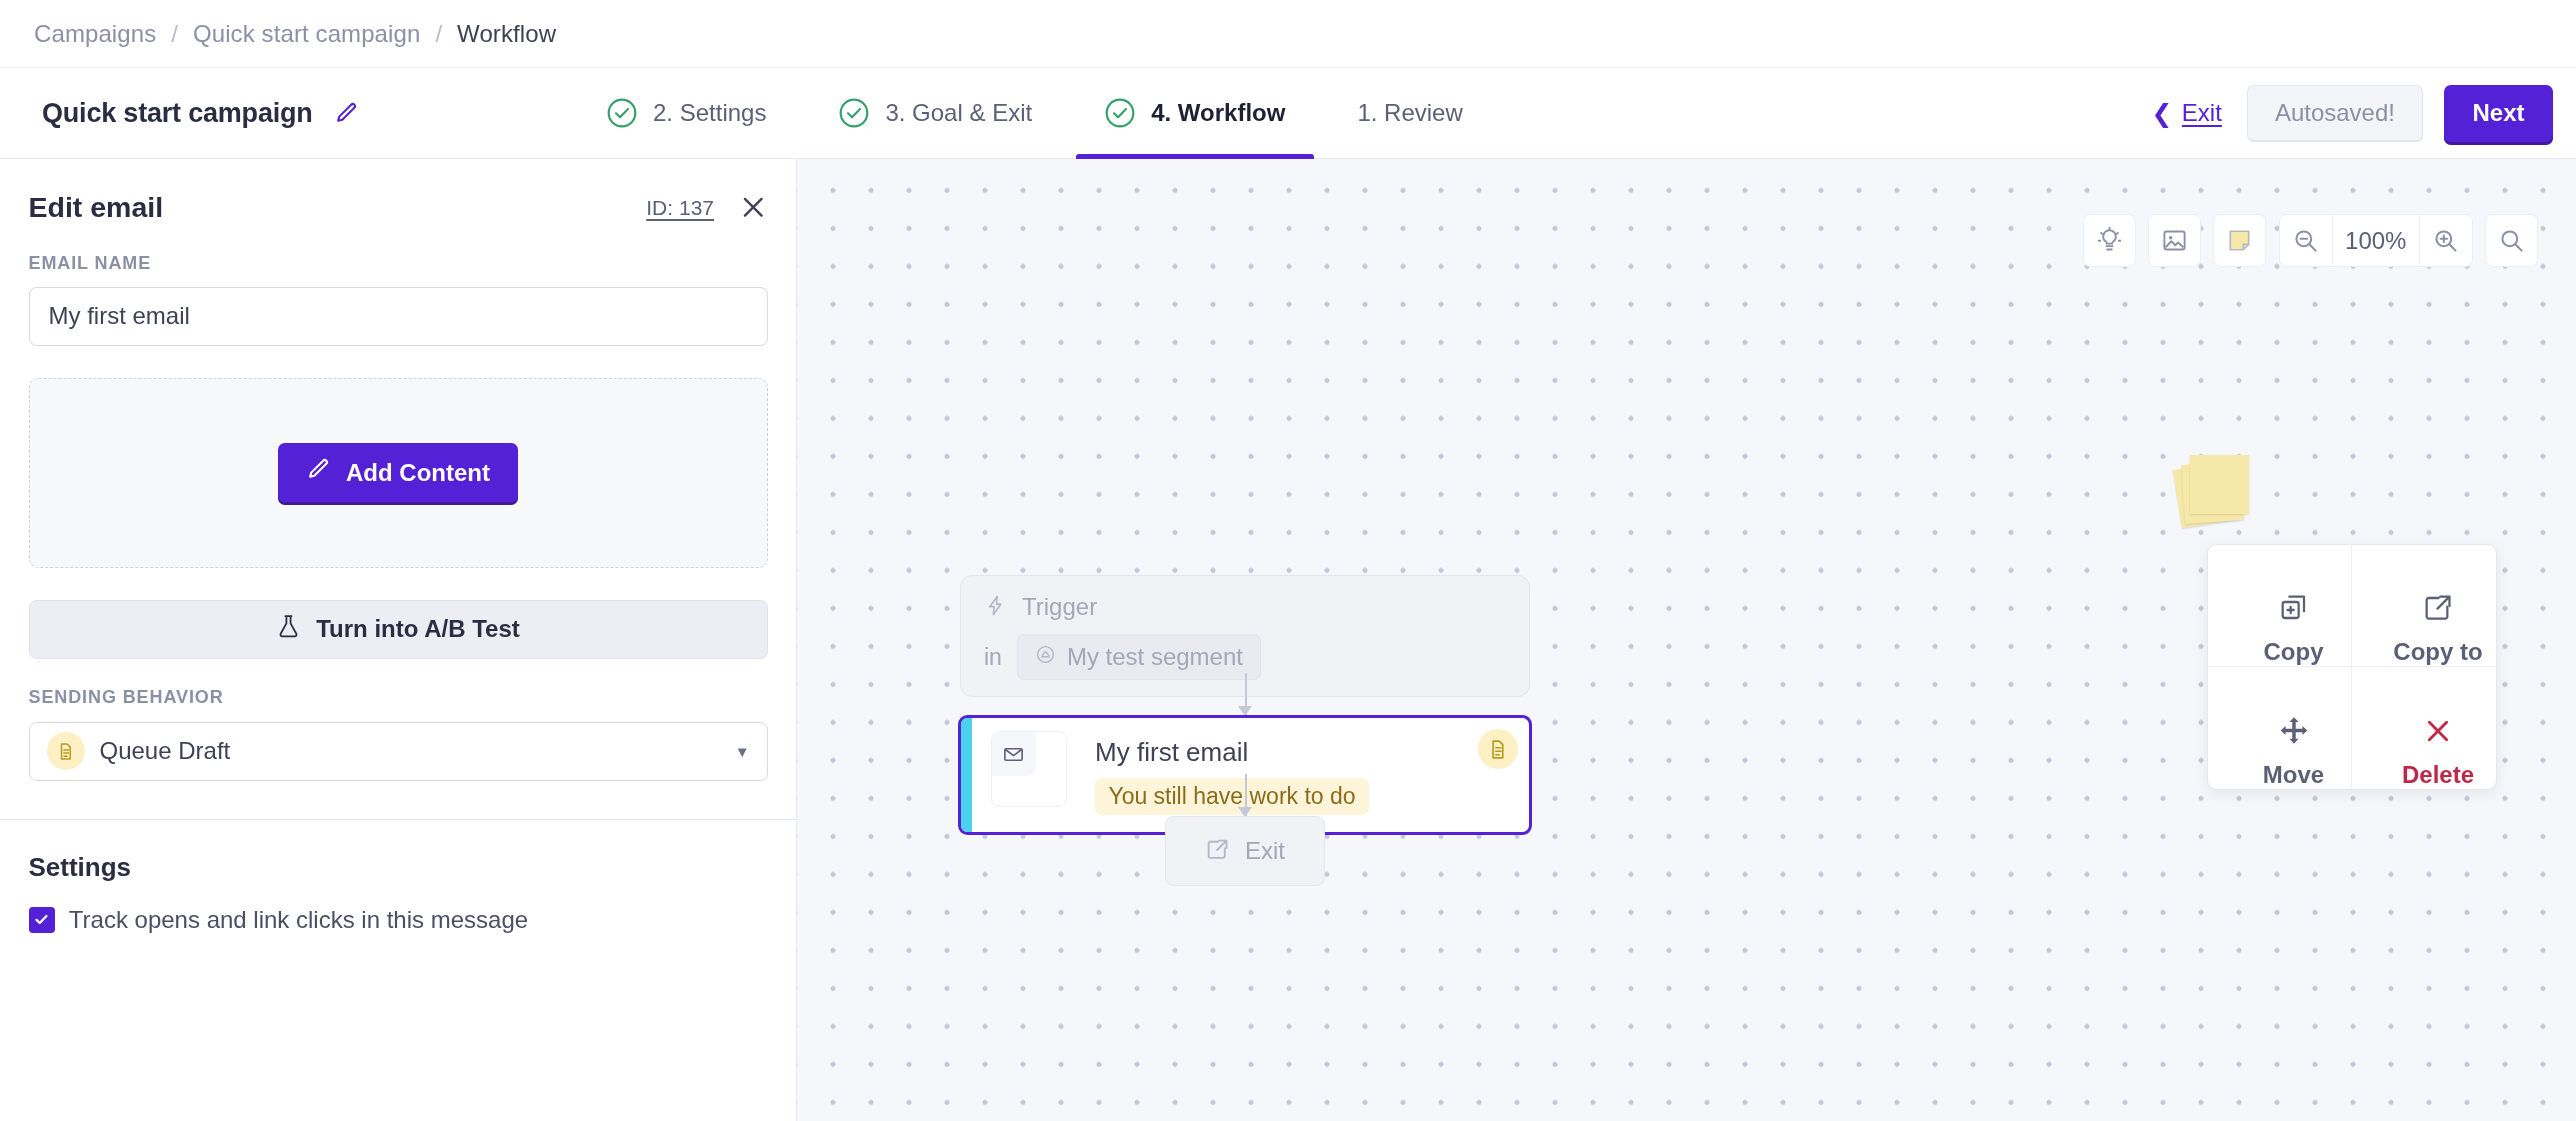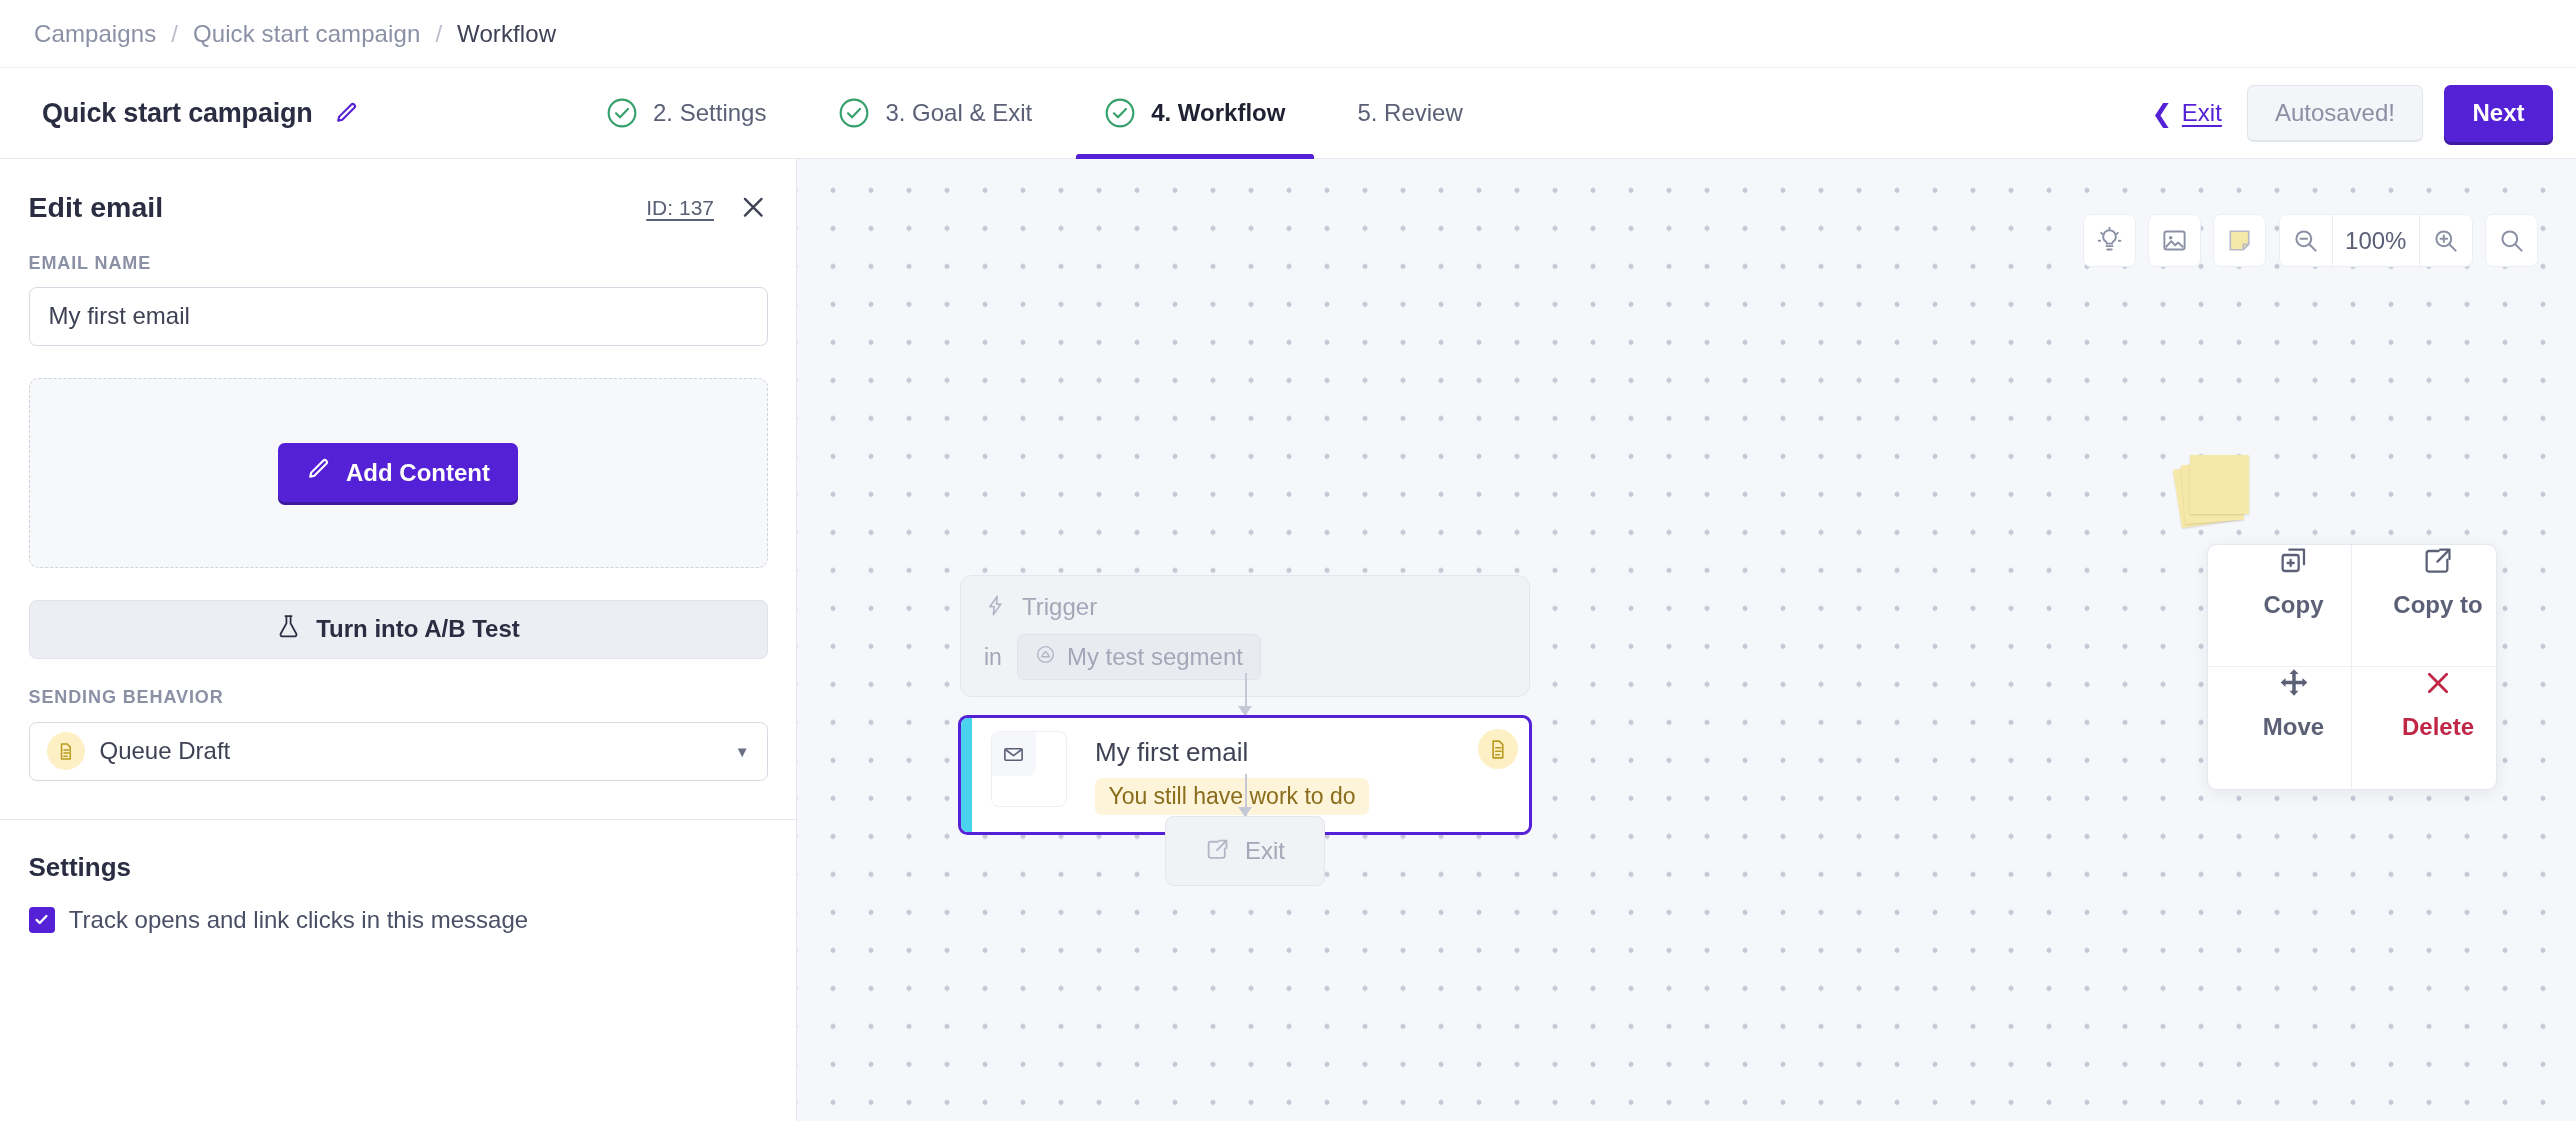--- a/index.html
+++ b/index.html
@@ -386,21 +386,21 @@
     border-radius: 9.5px;
     box-shadow: 0 3.8px 15px rgba(30,34,60,.07);
     display: grid;
     grid-template-columns: 1fr 1fr;
   }
   .nm-item {
     height: 122px;
     display: flex;
     flex-direction: column;
     align-items: center;
-    justify-content: flex-start;
+    justify-content: flex-end;
     gap: 11.4px;
     cursor: pointer;
     padding-left: 28px;
   }
   .nm-item:nth-child(1), .nm-item:nth-child(2) { border-bottom: 1px solid #eceef3; }
   .nm-item:nth-child(1), .nm-item:nth-child(3) { border-right: 1px solid #eceef3; }
   .nm-label { font-size: 24px; font-weight: bold; color: #5b6077; }
   .nm-item.danger .nm-label { color: #c02646; }
 
   
@@ -570,21 +570,21 @@
       <span class="check-circle">
         <svg width="32" height="32" viewBox="0 0 24 24" fill="none" stroke="#35a06b" stroke-width="1.6">
           <circle cx="12" cy="12" r="10"></circle>
             <path d="M7.5 12.2l3 3 6-6.2" stroke-linecap="round" stroke-linejoin="round"></path>
         </svg>
       </span>
       <span class="step-label">4. Workflow</span>
     </div>
 
     <div class="step">
-      <span class="step-label">5. Review</span>
+      <span class="step-label">1. Review</span>
     </div>
   </div>
 
   <div class="header-right">
     <div class="exit-link">
       <span class="chev-left">❮</span>
       <span class="exit-text">Exit</span>
     </div>
     <div class="autosaved-btn">Autosaved!</div>
     <div class="next-btn">Next</div>

